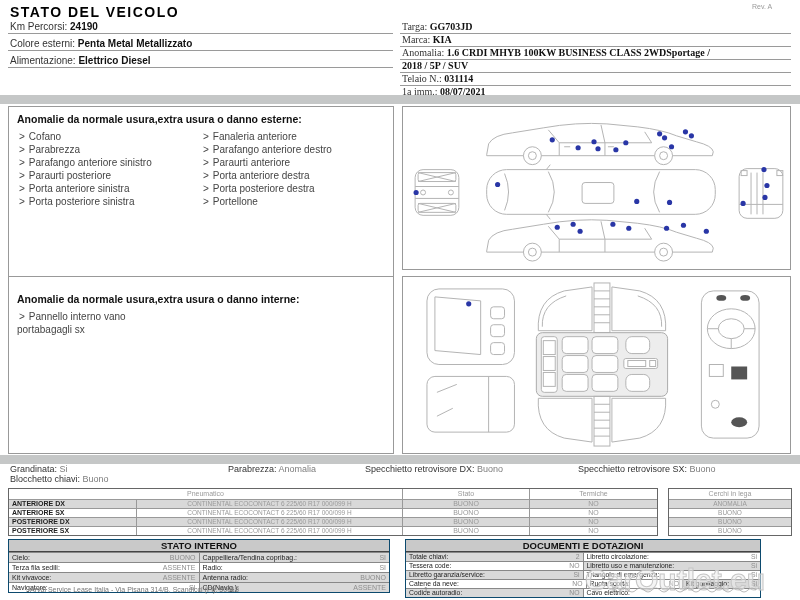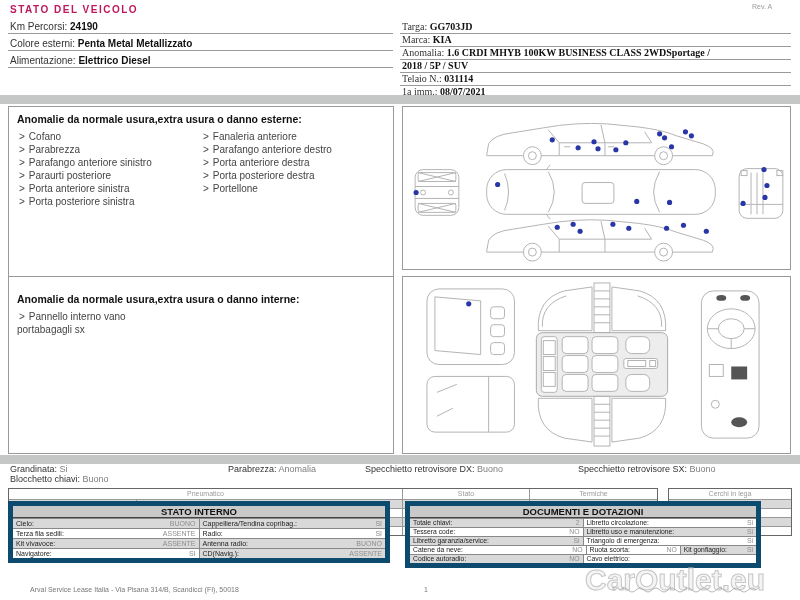--- a/index.html
+++ b/index.html
@@ -1,21 +1,21 @@
 <!DOCTYPE html>
 <html><head>
 <meta charset="utf-8">
 <style>
   html,body{margin:0;padding:0;background:#fff;}
   .page{position:relative;width:800px;height:600px;background:#fff;overflow:hidden;
         font-family:"Liberation Sans","DejaVu Sans",sans-serif;color:#333;}
 
   
-  .doc-title{position:absolute;left:10px;top:4px;font-size:10px;font-weight:bold;
-             letter-spacing:1.5px;color:#be185d;}
+  .doc-title{position:absolute;left:10px;top:4px;font-size:14px;font-weight:bold;
+             letter-spacing:1.5px;color:#000000;}
   .rev{position:absolute;left:752px;top:3px;font-size:7px;color:#9a9a9a;}
   .info-left{position:absolute;left:8px;top:21px;width:385px;}
   .info-right{position:absolute;left:400px;top:21px;width:391px;font-family:Liberation Serif, serif;}
   .field{font-size:10px;color:#333;border-bottom:1px solid #9a9a9a;height:12px;
          line-height:12px;padding-left:2px;white-space:nowrap;overflow:hidden;}
   .info-left .field{height:12px;margin-bottom:4px;}
   .field b{color:#111;}
 
   .graybar{position:absolute;left:0;width:800px;background:#c5c7c7;}
   #bar1{top:95px;height:9px;}
@@ -50,21 +50,21 @@
   .tc:first-child{border-left:none;}
   .tc.name{width:127px;font-weight:bold;color:#222;text-align:left;padding-left:3px;font-size:7px;}
   .tc.desc{width:266px;}
   .tc.stato{width:127px;font-size:7px;}
   .tc.term{width:128px;font-size:7px;}
   .tc.h-pneu{width:393px;}
   .tc.full{width:100%;}
   .shade{background:#d9d9d9;}
 
   
-  .half-table{position:absolute;top:501px;border:5px solid #0c4a6e;box-sizing:border-box;background:#fff;}
+  .half-table{position:absolute;top:539px;border:1px solid #0c4a6e;box-sizing:border-box;background:#fff;}
   #stato-interno{left:8px;width:382px;}
   #documenti{left:405px;width:356px;}
   .ht-header{background:#c9c9c9;border-bottom:1px solid #444;text-align:center;
              font-weight:bold;font-size:9.5px;height:11px;line-height:11px;color:#111;}
   .ht-row{display:flex;border-top:1px solid #888;}
   .ht-row:first-of-type{border-top:none;}
   #stato-interno .ht-row{height:9px;line-height:9px;font-size:7px;}
   #documenti .ht-row{height:8px;line-height:8px;font-size:6.8px;}
   .ht-cell{flex:1;display:flex;justify-content:space-between;padding:0 3px;
            box-sizing:border-box;border-left:1px solid #888;overflow:hidden;white-space:nowrap;}
@@ -116,20 +116,21 @@
         <div class="li"><span class="mark">&gt;</span><span>Cofano</span></div>
         <div class="li"><span class="mark">&gt;</span><span>Parabrezza</span></div>
         <div class="li"><span class="mark">&gt;</span><span>Parafango anteriore sinistro</span></div>
         <div class="li"><span class="mark">&gt;</span><span>Paraurti posteriore</span></div>
         <div class="li"><span class="mark">&gt;</span><span>Porta anteriore sinistra</span></div>
         <div class="li"><span class="mark">&gt;</span><span>Porta posteriore sinistra</span></div>
       </div>
       <div class="col">
         <div class="li"><span class="mark">&gt;</span><span>Fanaleria anteriore</span></div>
         <div class="li"><span class="mark">&gt;</span><span>Parafango anteriore destro</span></div>
+        <div class="li"><span class="mark">&gt;</span><span>Paraurti anteriore</span></div>
         <div class="li"><span class="mark">&gt;</span><span>Porta anteriore destra</span></div>
         <div class="li"><span class="mark">&gt;</span><span>Porta posteriore destra</span></div>
         <div class="li"><span class="mark">&gt;</span><span>Portellone</span></div>
       </div>
     </div>
   </div>
 
   <div class="box" id="box-ext-diag">
     <svg class="diag" viewBox="0 0 389 163">
       <g stroke="#b3b3b3" fill="none" stroke-width="1">

